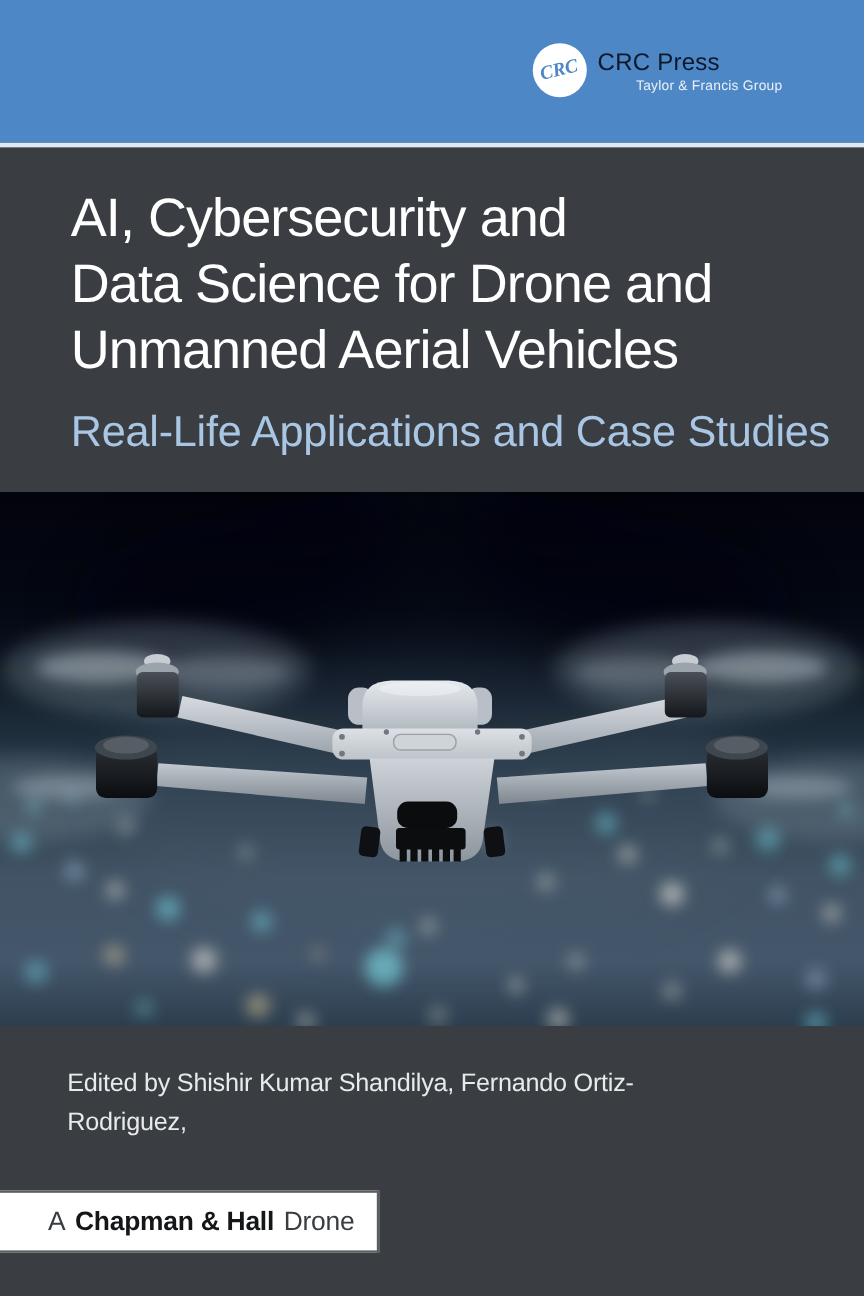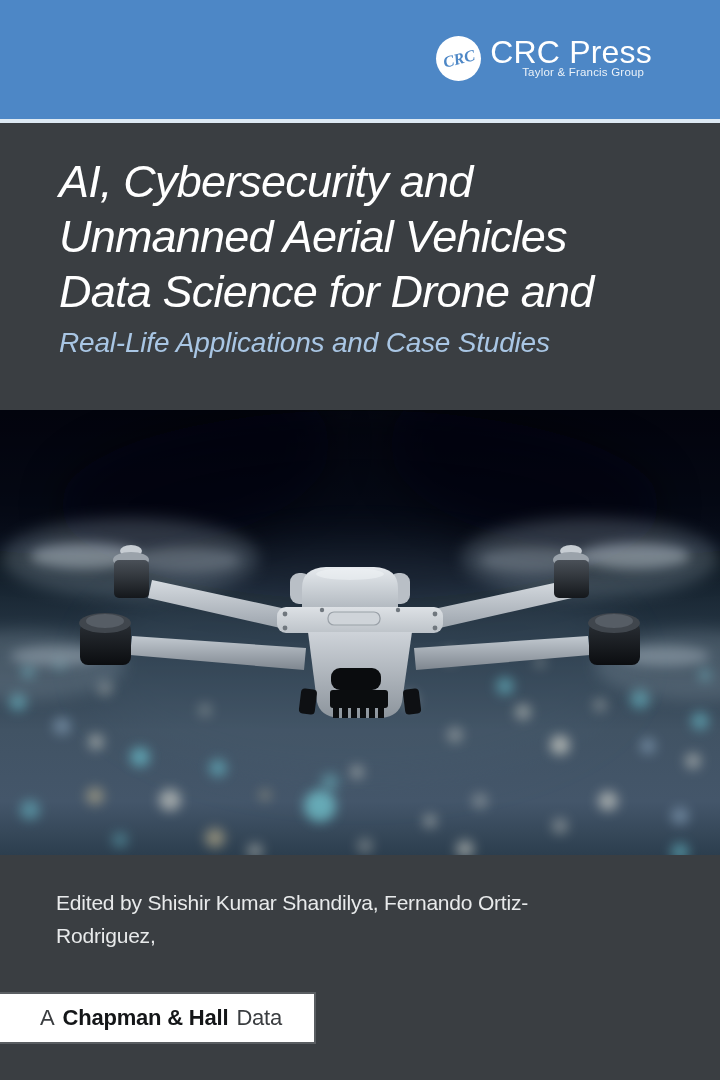--- a/index.html
+++ b/index.html
@@ -14,29 +14,29 @@
   .logo{position:absolute;top:36px;right:68px;display:flex;align-items:flex-start;gap:9px;}
   .logo-circle{
     width:45px;height:45px;border-radius:50%;background:#ffffff;
     display:flex;align-items:center;justify-content:center;flex:0 0 auto;
   }
   .logo-monogram{
     font-family:"Liberation Serif",serif;font-style:italic;font-weight:bold;
     font-size:16px;color:var(--header-blue,#4d87c6);transform:rotate(-14deg);letter-spacing:0;
   }
   .logo-text{display:flex;flex-direction:column;padding-top:3px;}
-  .logo-name{color:#ffffff;font-size:32px;font-weight:400;letter-spacing:0.2px;line-height:26px;}
+  .logo-name{color:#0f172a;font-size:20px;font-weight:400;letter-spacing:0.2px;line-height:26px;}
   .logo-tagline{color:#eaf1f8;font-size:11.5px;font-weight:400;margin-top:1px;letter-spacing:0.2px;margin-left:32px;}
   
-  .title-panel{position:absolute;top:123px;left:0;width:720px;height:335px;background:var(--panel-gray,#3a3e42);font-style:italic;}
+  .title-panel{position:absolute;top:123px;left:0;width:720px;height:335px;background:var(--panel-gray,#3a3e42);}
   .title{position:absolute;left:59px;top:31px;margin:0;color:#ffffff;font-weight:400;
          font-size:45px;line-height:55px;letter-spacing:-0.8px;}
   .title-line{display:block;}
-  .subtitle{position:absolute;left:59px;top:204px;margin:0;color:var(--subtitle-blue,#a9c6e4);
-            font-size:28px;font-weight:400;letter-spacing:-0.2px;}
+  .subtitle{position:absolute;left:59px;top:216px;margin:0;color:var(--subtitle-blue,#a9c6e4);
+            font-size:36px;font-weight:400;letter-spacing:-0.2px;}
   
   .photo{position:absolute;top:410px;left:0;width:720px;height:445px;margin:0;line-height:0;}
   
   .bottom-panel{position:absolute;top:855px;left:0;width:580px;height:225px;background:var(--panel-gray,#3a3e42);}
   .editors{position:absolute;left:56px;top:31px;margin:0;color:#e8eaeb;
            font-size:21px;line-height:33px;font-weight:400;letter-spacing:-0.2px;}
   .editors span{display:block;}
   .imprint-box{
     position:absolute;left:0;top:992px;width:316px;height:52px;background:var(--imprint-bg,#ffffff);
     border:2px solid #5a5e62;border-left:none;box-sizing:border-box;
@@ -60,22 +60,22 @@
         <div class="logo-name">CRC Press</div>
         <div class="logo-tagline">Taylor &amp; Francis Group</div>
       </div>
     </div>
   </header>
   <div class="band-divider"></div>
 
   <section class="title-panel">
     <h1 class="title">
       <span class="title-line">AI, Cybersecurity and</span>
+      <span class="title-line">Data Science for Drone and</span>
       <span class="title-line">Unmanned Aerial Vehicles</span>
-      <span class="title-line">Data Science for Drone and</span>
     </h1>
     <p class="subtitle">Real-Life Applications and Case Studies</p>
   </section>
 
   <figure class="photo" aria-label="Light gray quadcopter drone hovering at night above blurred city bokeh lights">
     <svg viewBox="0 0 720 445" width="720" height="445" xmlns="http://www.w3.org/2000/svg">
       <defs>
         <linearGradient id="bg" x1="0" y1="0" x2="0" y2="1">
           <stop offset="0" stop-color="#06090e"></stop>
           <stop offset="0.20" stop-color="#0a121b"></stop>
@@ -254,16 +254,16 @@
 
   <section class="bottom-panel">
     <p class="editors">
       <span>Edited by Shishir Kumar Shandilya, Fernando Ortiz-Rodriguez,</span>
     </p>
   </section>
 
   <div class="imprint-box">
     <span class="imprint-prefix">A</span>
     <span class="imprint-name">Chapman &amp; Hall</span>
-    <span class="imprint-suffix">Data</span>
+    <span class="imprint-suffix">Drone</span>
   </div>
 
 </div>
 
 </body></html>

